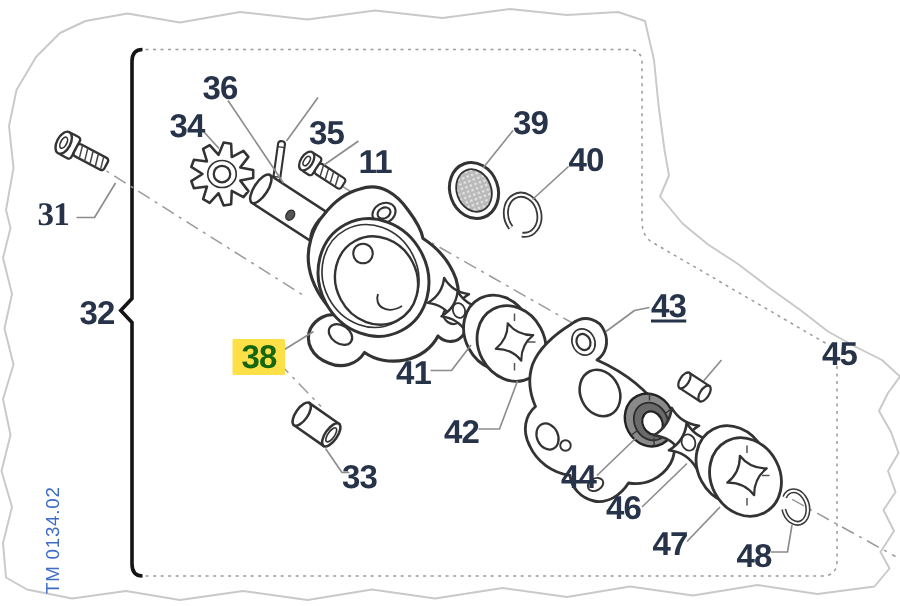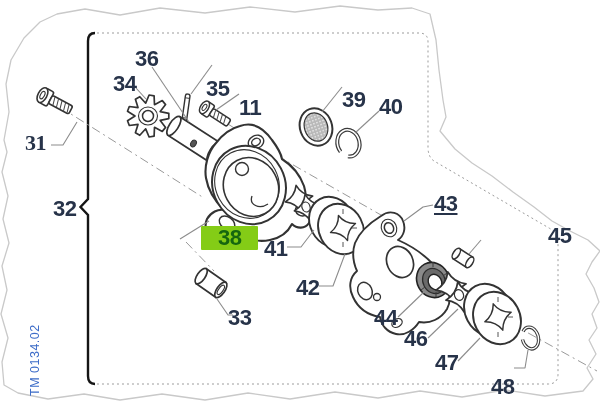--- a/index.html
+++ b/index.html
@@ -1,21 +1,21 @@
 <!DOCTYPE html>
 <html><head>
 <meta charset="utf-8">
 <style>
   html,body{margin:0;padding:0;background:#ffffff;}
   #stage{position:relative;width:600px;height:404px;background:#ffffff;overflow:hidden;
          font-family:"Liberation Sans",sans-serif;}
   #art{position:absolute;left:0;top:0;}
   .callout{position:absolute;font-size:22px;font-weight:bold;color:#273349;
            line-height:1;letter-spacing:-0.5px;cursor:default;}
-  .callout.green{background:#84cc16;color:#15670f;padding:1px 17px;border-radius:1px;margin-left:46px;}
+  .callout.green{background:#fde047;color:#15670f;padding:1px 6px;border-radius:1px;}
   #stamp{position:absolute;left:28px;top:316px;height:80px;width:20px;
          writing-mode:vertical-rl;transform:rotate(180deg);
          font-size:12.5px;color:#3d6cc8;letter-spacing:0.5px;white-space:nowrap;}
 </style>
 </head>
 <body>
 
 <div id="stage">
 
 <svg id="art" width="600" height="404" viewBox="0 0 600 404">
@@ -226,26 +226,26 @@
 </svg>
 
 <div class="callout" style="left:25px;top:132px;font-family:Liberation Serif, serif;">31</div>
 <div class="callout" style="left:53px;top:198px;text-align:center;">32</div>
 <div class="callout" style="left:228px;top:307px;">33</div>
 <div class="callout" style="left:113px;top:73px;text-align:right;">34</div>
 <div class="callout" style="left:206px;top:46px;margin-top:32px;">35</div>
 <div class="callout" style="left:135px;top:48px;">36</div>
 <div class="callout" style="left:239px;top:79px;margin-top:18px;">11</div>
 <div class="callout green" style="left:155px;top:226px;">38</div>
-<div class="callout" style="left:342px;top:71px;margin-top:18px;">39</div>
+<div class="callout" style="left:342px;top:71px;">39</div>
 <div class="callout" style="left:379px;top:96px;">40</div>
 <div class="callout" style="left:264px;top:238px;">41</div>
 <div class="callout" style="left:296px;top:277px;">42</div>
 <div class="callout" style="left:434px;top:193px;text-decoration:underline;">43</div>
 <div class="callout" style="left:374px;top:307px;">44</div>
 <div class="callout" style="left:500px;top:225px;margin-left:48px;">45</div>
 <div class="callout" style="left:404px;top:328px;">46</div>
 <div class="callout" style="left:435px;top:352px;">47</div>
-<div class="callout" style="left:491px;top:360px;margin-top:16px;">48</div>
+<div class="callout" style="left:491px;top:360px;">48</div>
 
 <div id="stamp">TM 0134.02</div>
 
 </div>
 
 </body></html>

